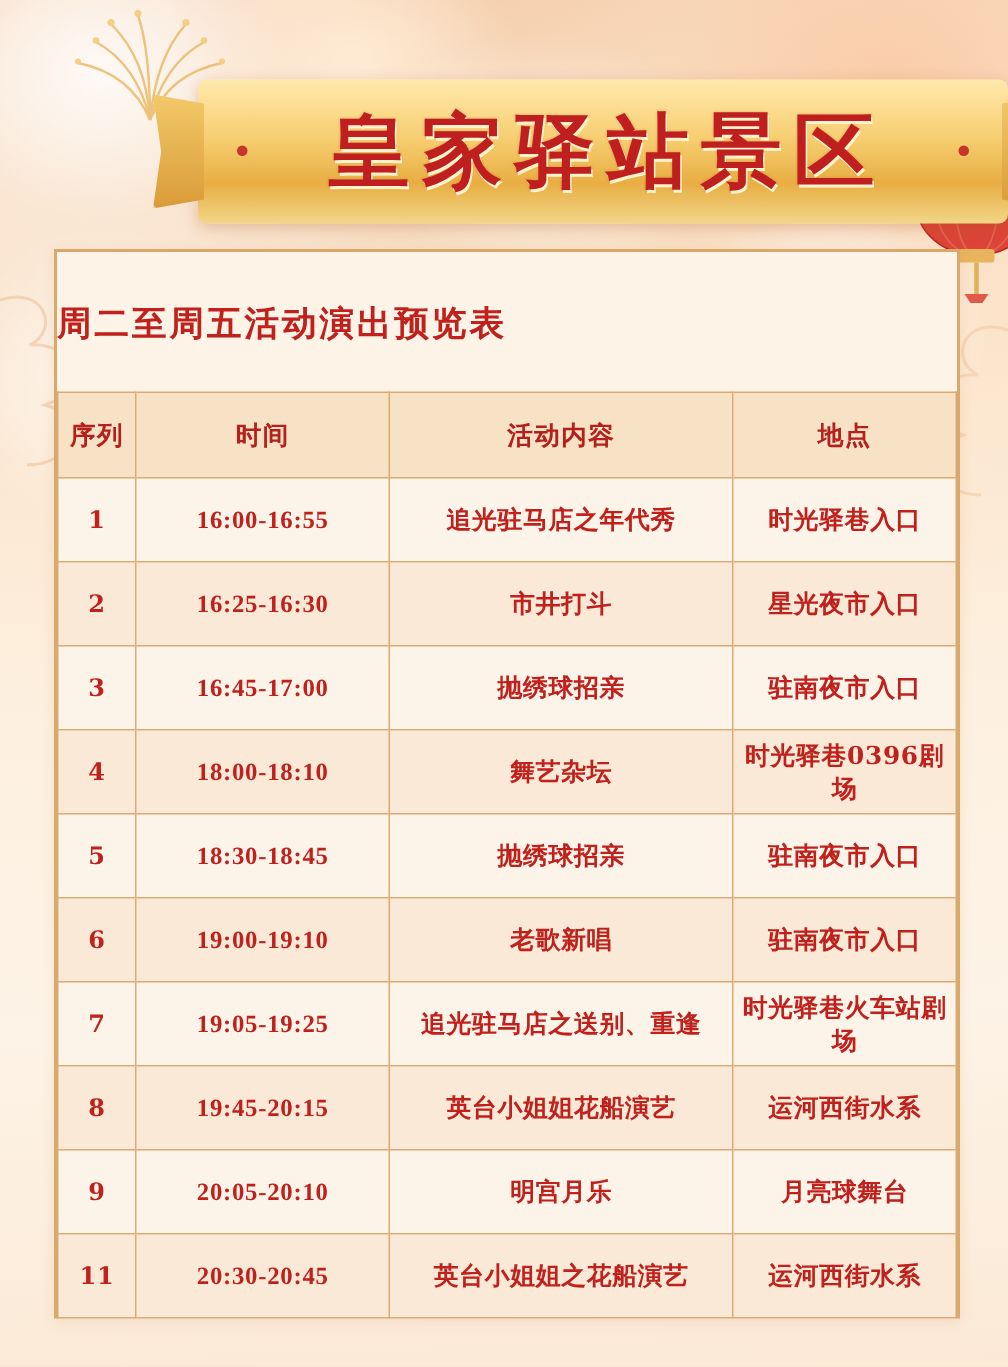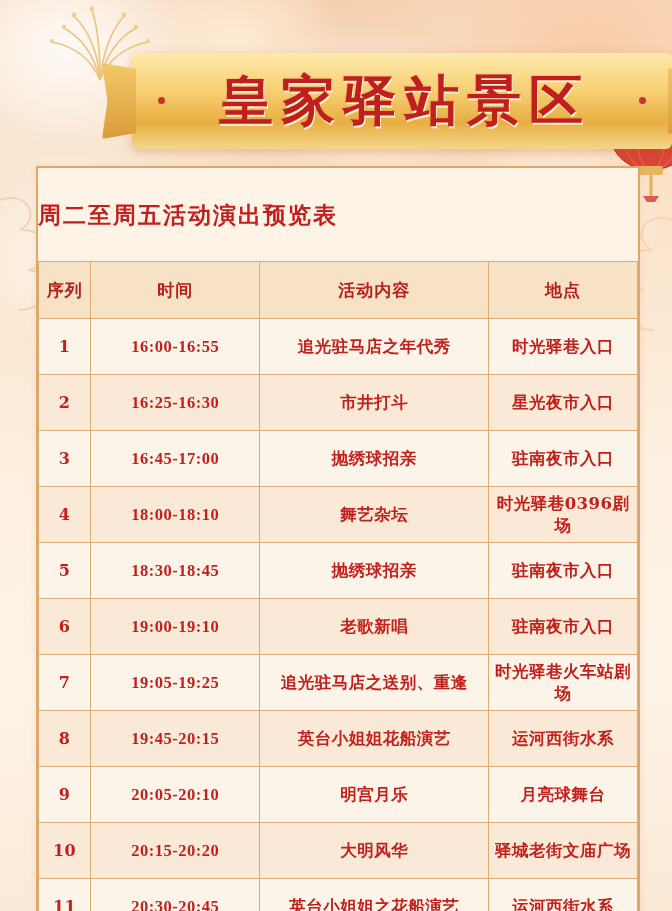--- a/index.html
+++ b/index.html
@@ -302,26 +302,20 @@
             <td class="act">英台小姐姐花船演艺</td>
             <td class="loc">运河西街水系</td>
           </tr>
           <tr>
             <td class="idx">9</td>
             <td class="time">20:05-20:10</td>
             <td class="act">明宫月乐</td>
             <td class="loc">月亮球舞台</td>
           </tr>
           <tr>
-            <td class="idx">10</td>
-            <td class="time">20:15-20:20</td>
-            <td class="act">大明风华</td>
-            <td class="loc">驿城老街文庙广场</td>
-          </tr>
-          <tr>
             <td class="idx">11</td>
             <td class="time">20:30-20:45</td>
             <td class="act">英台小姐姐之花船演艺</td>
             <td class="loc">运河西街水系</td>
           </tr>
         </tbody>
     </table>
   </div>
 
 </div>

